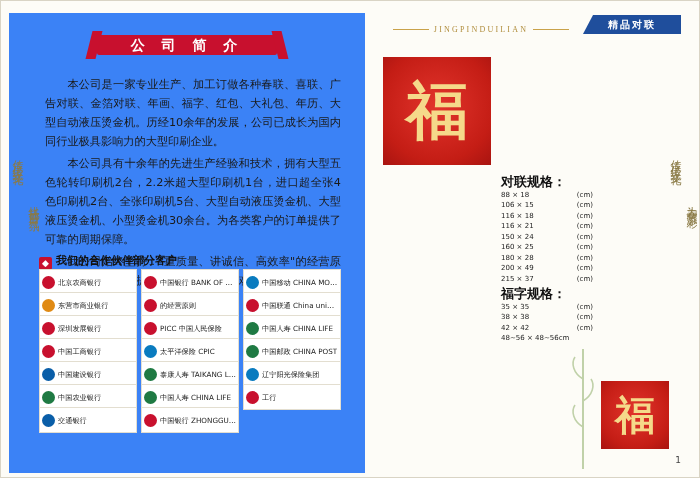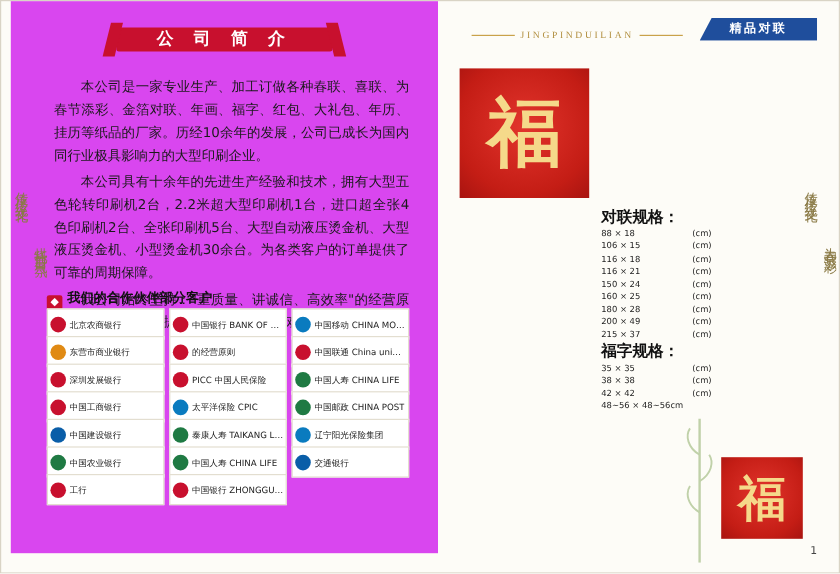--- a/index.html
+++ b/index.html
@@ -11,22 +11,22 @@
     position:relative;
   }
   .page{
     position:absolute;inset:0;
     background:#fdfcf7;
     border:1px solid #d9d4c5;
     box-sizing:border-box;
   }
   
   .left-panel{
-    position:absolute;left:8px;top:0;width:356px;height:460px;
-    background:#d946ef;
+    position:absolute;left:8px;top:12px;width:356px;height:460px;
+    background:#3b82f6;
   }
   .title-banner{
     position:absolute;left:88px;top:18px;width:180px;height:28px;
   }
   .title-banner .ribbon{
     position:absolute;left:0;top:4px;width:180px;height:20px;
     background:#c8102e;border-radius:2px;
   }
   .title-banner .ribbon:before,
   .title-banner .ribbon:after{
@@ -147,21 +147,21 @@
 <div class="page">
 
   <div class="left-panel">
 
     <div class="title-banner">
       <div class="ribbon"></div>
       <div class="title-text">公 司 简 介</div>
     </div>
 
     <div class="body-text">
-      <p>本公司是一家专业生产、加工订做各种春联、喜联、为春节添彩、金箔对联、年画、福字、红包、大礼包、年历、挂历等纸品的厂家。历经10余年的发展，公司已成长为国内同行业极具影响力的大型印刷企业。</p>
+      <p>本公司是一家专业生产、加工订做各种春联、喜联、广告对联、金箔对联、年画、福字、红包、大礼包、年历、大型自动液压烫金机。历经10余年的发展，公司已成长为国内同行业极具影响力的大型印刷企业。</p>
       <p>本公司具有十余年的先进生产经验和技术，拥有大型五色轮转印刷机2台，2.2米超大型印刷机1台，进口超全张4色印刷机2台、全张印刷机5台、大型自动液压烫金机、大型液压烫金机、小型烫金机30余台。为各类客户的订单提供了可靠的周期保障。</p>
       <p>我公司始终坚持："重质量、讲诚信、高效率"的经营原则。不断的为客户提供高质量的产品，欢迎新老客户光临合作！</p>
     </div>
 
     <div class="partner-title">
       <span class="mark">◆</span><span>我们的合作伙伴部分客户</span>
     </div>
 
     <div class="logo-grid">
       <div class="logo-cell">
@@ -231,27 +231,27 @@
 
       <div class="logo-cell">
           <span class="logo-mark" style="background:#1f7a43"></span>
           <span class="logo-name">中国农业银行</span>
         </div>
       <div class="logo-cell">
           <span class="logo-mark" style="background:#1f7a43"></span>
           <span class="logo-name">中国人寿 CHINA LIFE</span>
         </div>
       <div class="logo-cell">
+          <span class="logo-mark" style="background:#c8102e"></span>
+          <span class="logo-name">工行</span>
+        </div>
+
+      <div class="logo-cell">
           <span class="logo-mark" style="background:#0a5ea8"></span>
           <span class="logo-name">交通银行</span>
-        </div>
-
-      <div class="logo-cell">
-          <span class="logo-mark" style="background:#c8102e"></span>
-          <span class="logo-name">工行</span>
         </div>
       <div class="logo-cell">
           <span class="logo-mark" style="background:#c8102e"></span>
           <span class="logo-name">中国银行 ZHONGGUO XINHE</span>
         </div>
     </div>
   </div>
 
   <div class="side-text side-left-a">传承传统文化</div>
   <div class="side-text side-left-b">烘托节日气氛</div>

